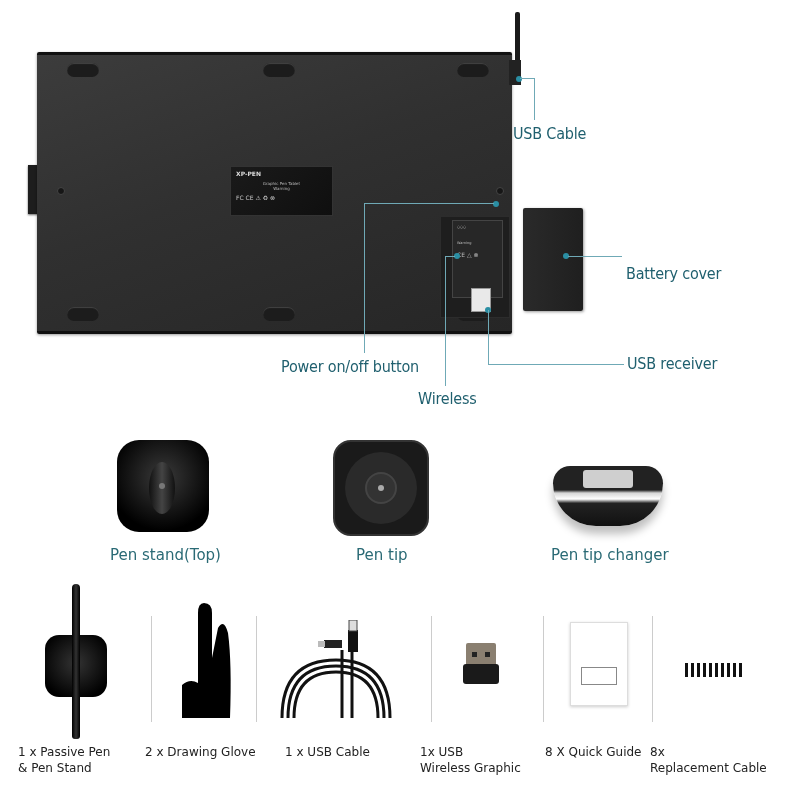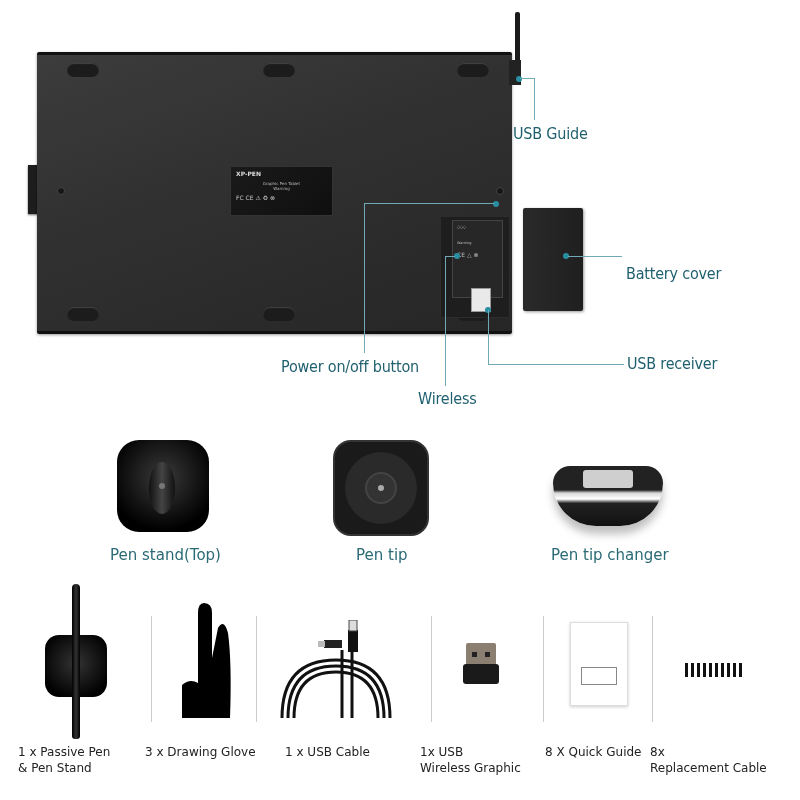--- a/index.html
+++ b/index.html
@@ -53,21 +53,21 @@
   <div>○○○</div>
   <div style="margin-top:12px">Warning</div>
   <div style="margin-top:6px;font-size:6px">CE △ ⊗</div>
 </div>
 <div class="abs usb-recv"></div>
 <div class="abs bat-cover"></div>
 
 <div class="dot" style="left:516px;top:76px"></div>
 <div class="line" style="left:520px;top:78px;width:15px;height:1px"></div>
 <div class="line" style="left:534px;top:78px;width:1px;height:42px"></div>
-<div class="callout" style="left:513px;top:124px">USB Guide</div>
+<div class="callout" style="left:513px;top:124px">USB Cable</div>
 
 <div class="dot" style="left:563px;top:253px"></div>
 <div class="line" style="left:568px;top:256px;width:54px;height:1px"></div>
 <div class="callout" style="left:626px;top:264px">Battery cover</div>
 
 <div class="dot" style="left:493px;top:201px"></div>
 <div class="line" style="left:364px;top:203px;width:130px;height:1px"></div>
 <div class="line" style="left:364px;top:203px;width:1px;height:150px"></div>
 <div class="callout" style="left:281px;top:357px">Power on/off button</div>
 
@@ -134,21 +134,21 @@
 </div>
 <div class="divider" style="left:652px"></div>
 
 <div class="abs" style="left:685px;top:663px;width:58px;height:14px;background:repeating-linear-gradient(90deg,#111 0 3px,transparent 3px 6px)"></div>
 
 <div class="item-caption" style="left:18px;top:744px;width:118px">
   <div>1 x Passive Pen</div>
   <div>&amp; Pen Stand</div>
 </div>
 <div class="item-caption" style="left:145px;top:744px;width:120px">
-  <div>3 x Drawing Glove</div>
+  <div>2 x Drawing Glove</div>
 </div>
 <div class="item-caption" style="left:285px;top:744px;width:110px">
   <div>1 x USB Cable</div>
 </div>
 <div class="item-caption" style="left:420px;top:744px;width:130px">
   <div>1x USB</div>
   <div>Wireless Graphic</div>
 </div>
 <div class="item-caption" style="left:545px;top:744px;width:106px">
   <div>8 X Quick Guide</div>

